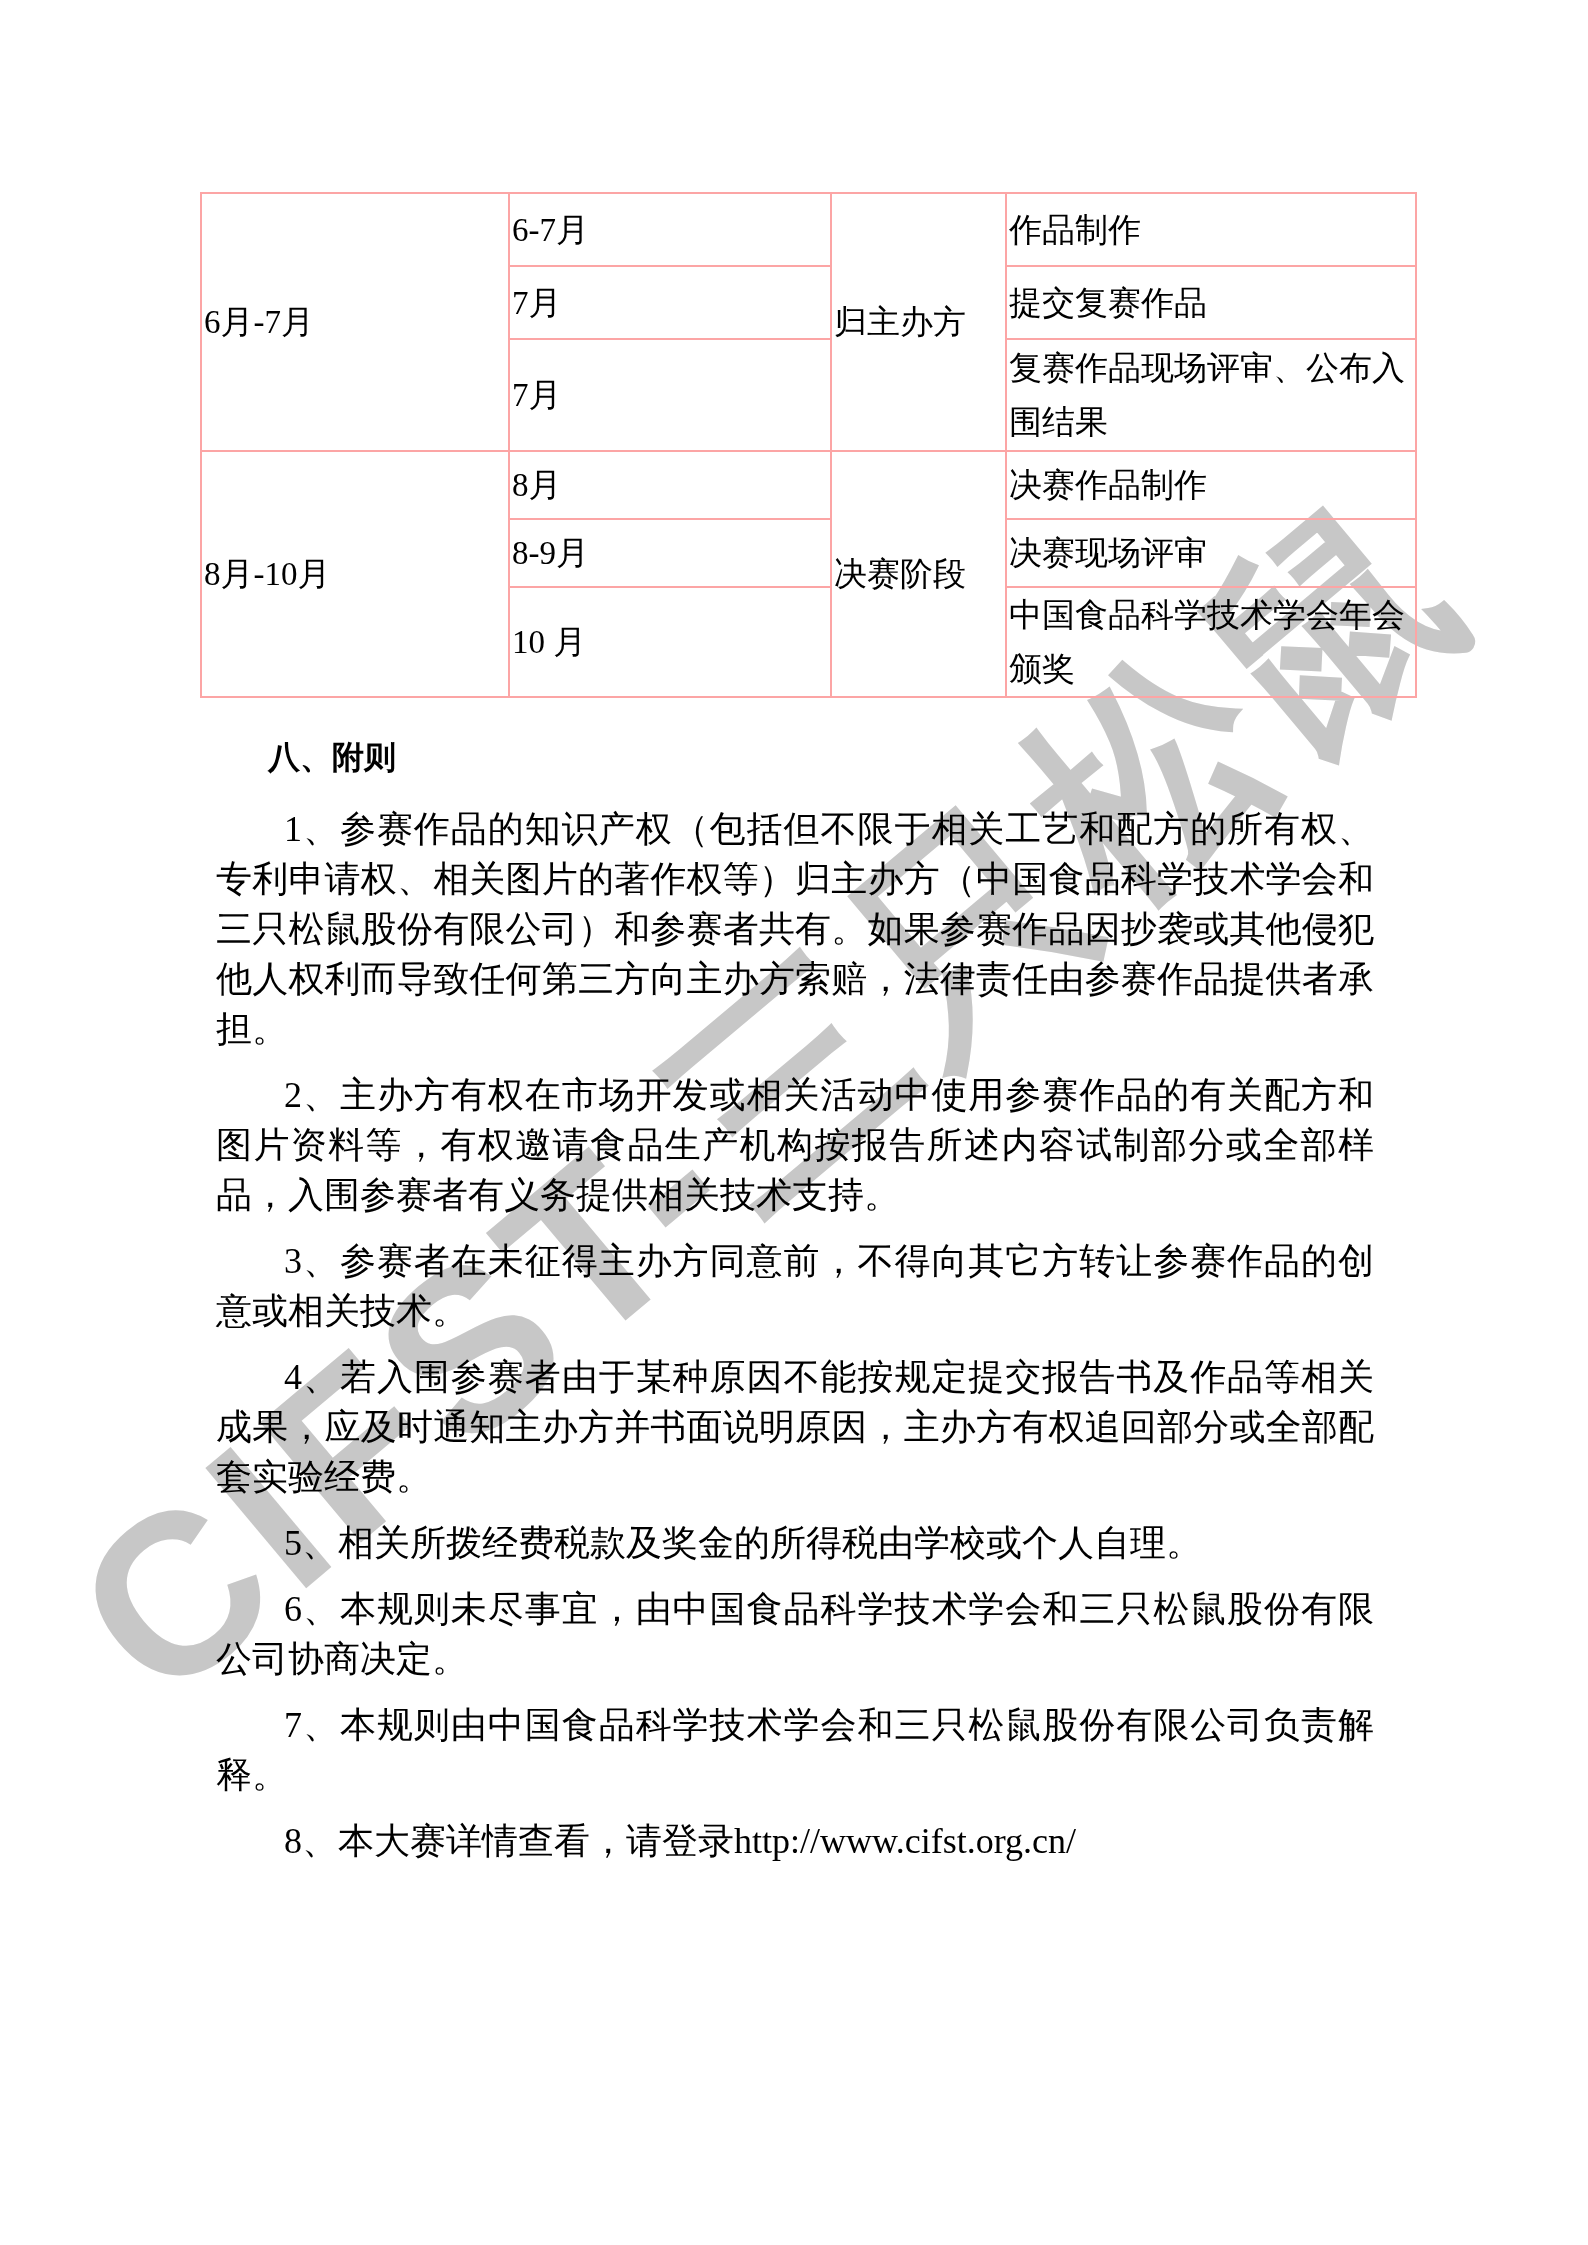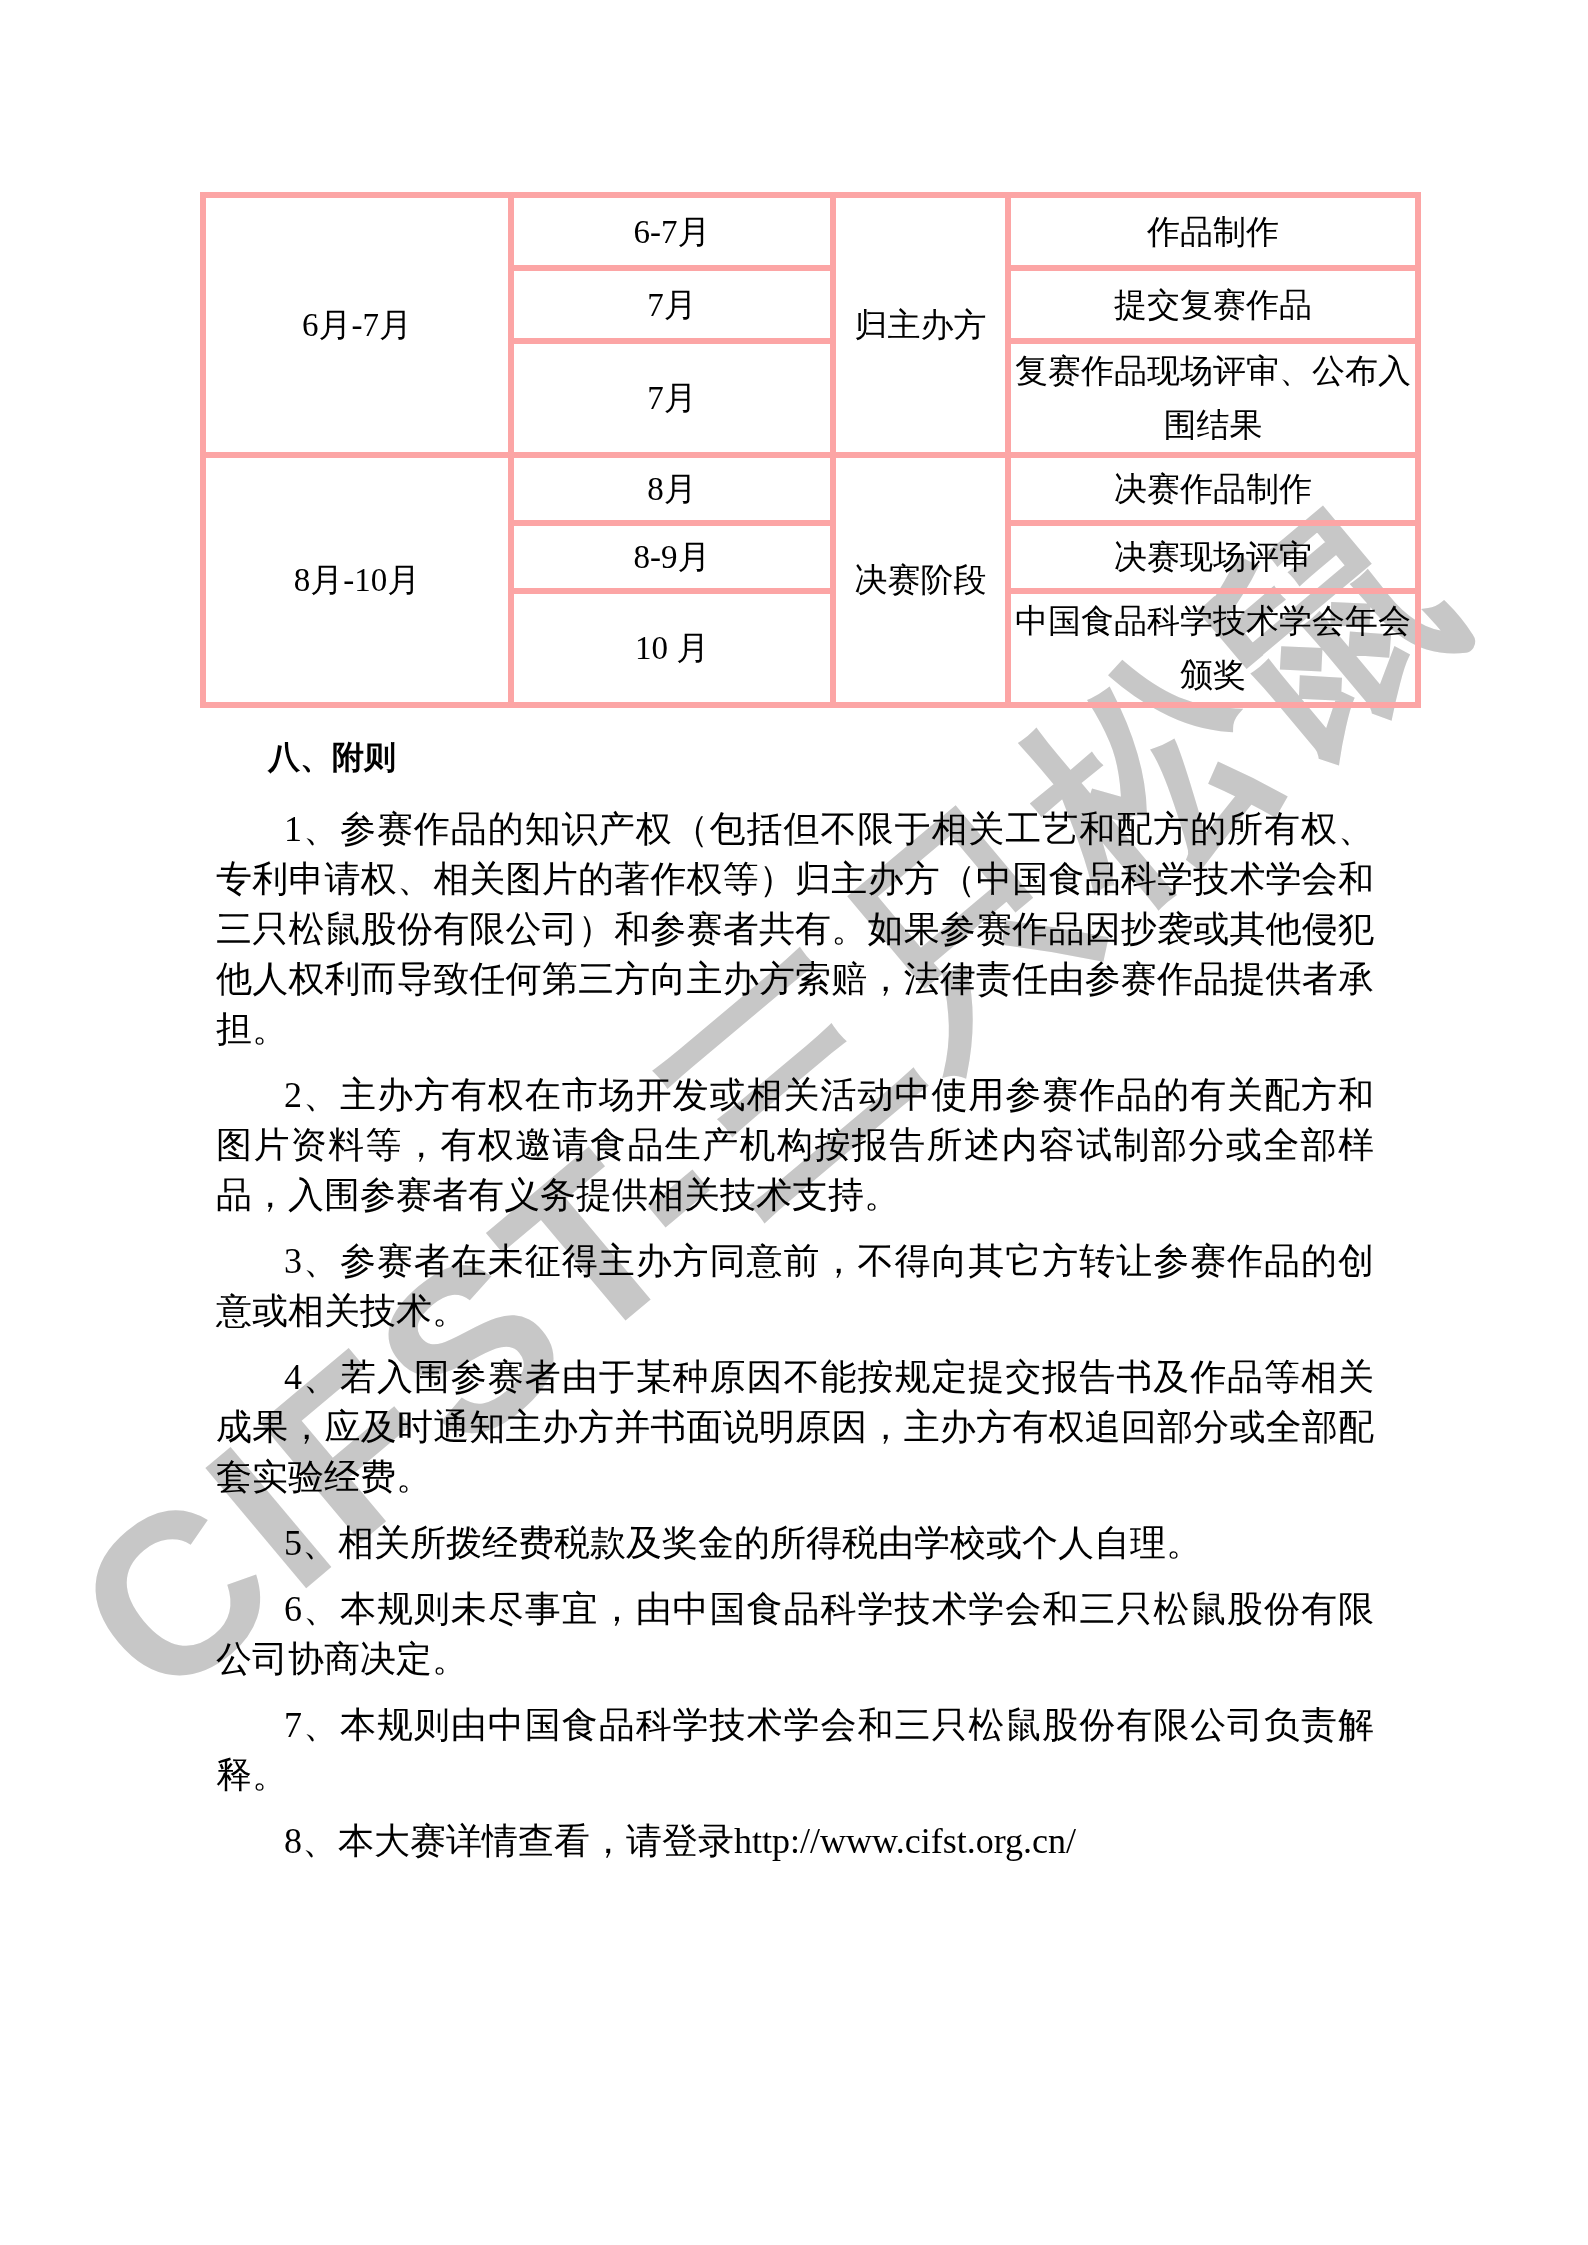--- a/index.html
+++ b/index.html
@@ -33,22 +33,22 @@
   }
   table.schedule {
     position: absolute;
     top: 192px;
     left: 200px;
     border-collapse: collapse;
     z-index: 1;
     table-layout: fixed;
   }
   table.schedule td {
-    border: 6px solid #fca5a5;
-    text-align: center;
+    border: 2px solid #fca5a5;
+    text-align: left;
     vertical-align: middle;
     font-size: 33px;
     line-height: 54px;
     padding: 0 2px;
     background: transparent;
   }
   .col-period { width: 308px; }
   .col-month  { width: 322px; }
   .col-stage  { width: 175px; }
   .col-task   { width: 410px; }

